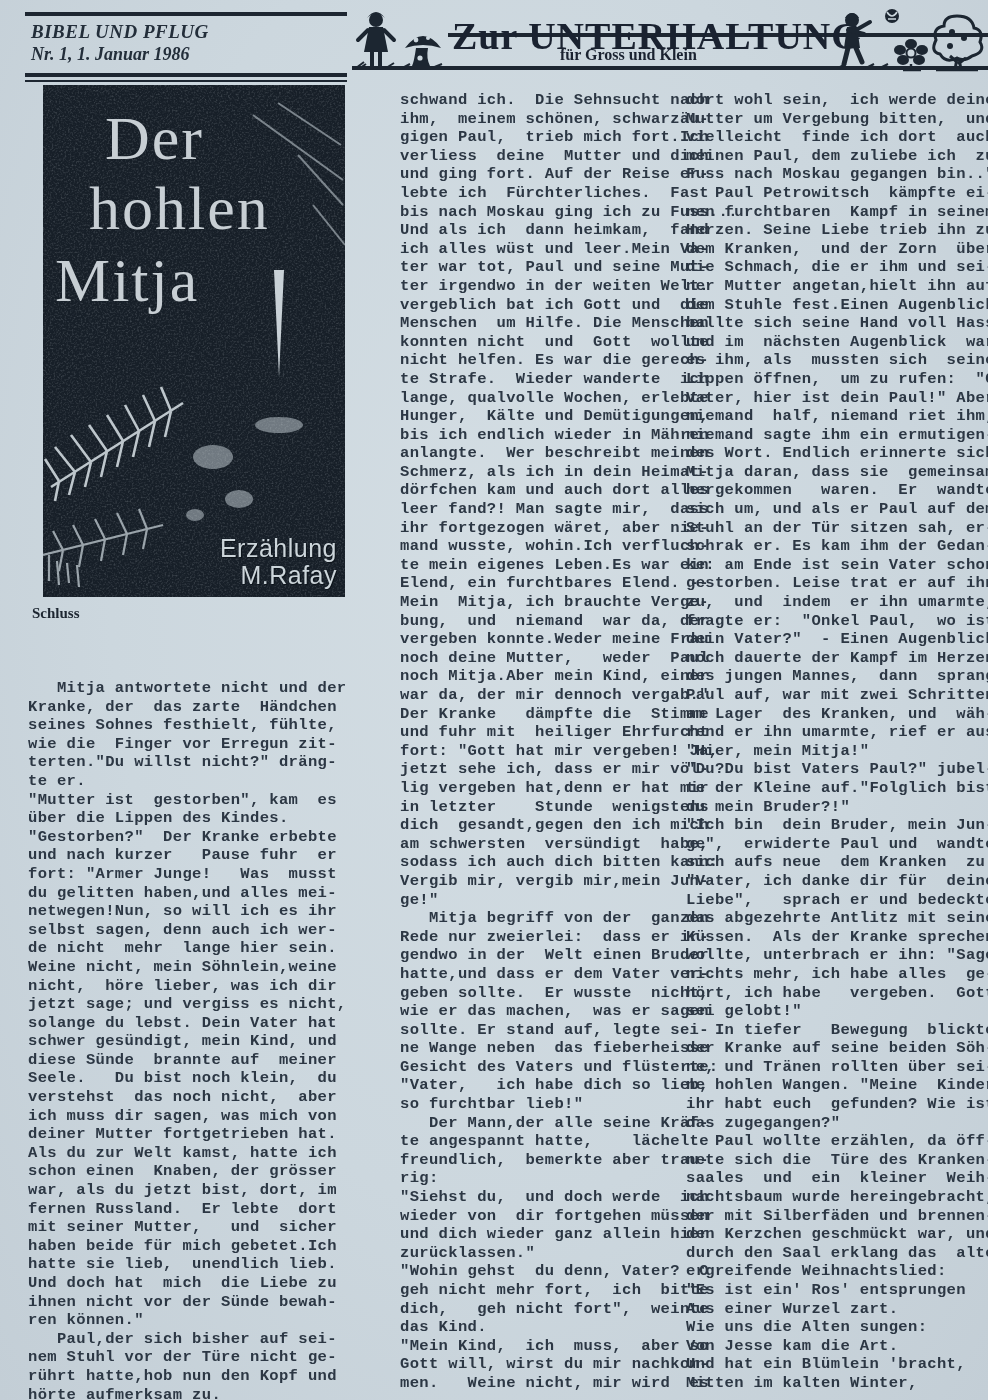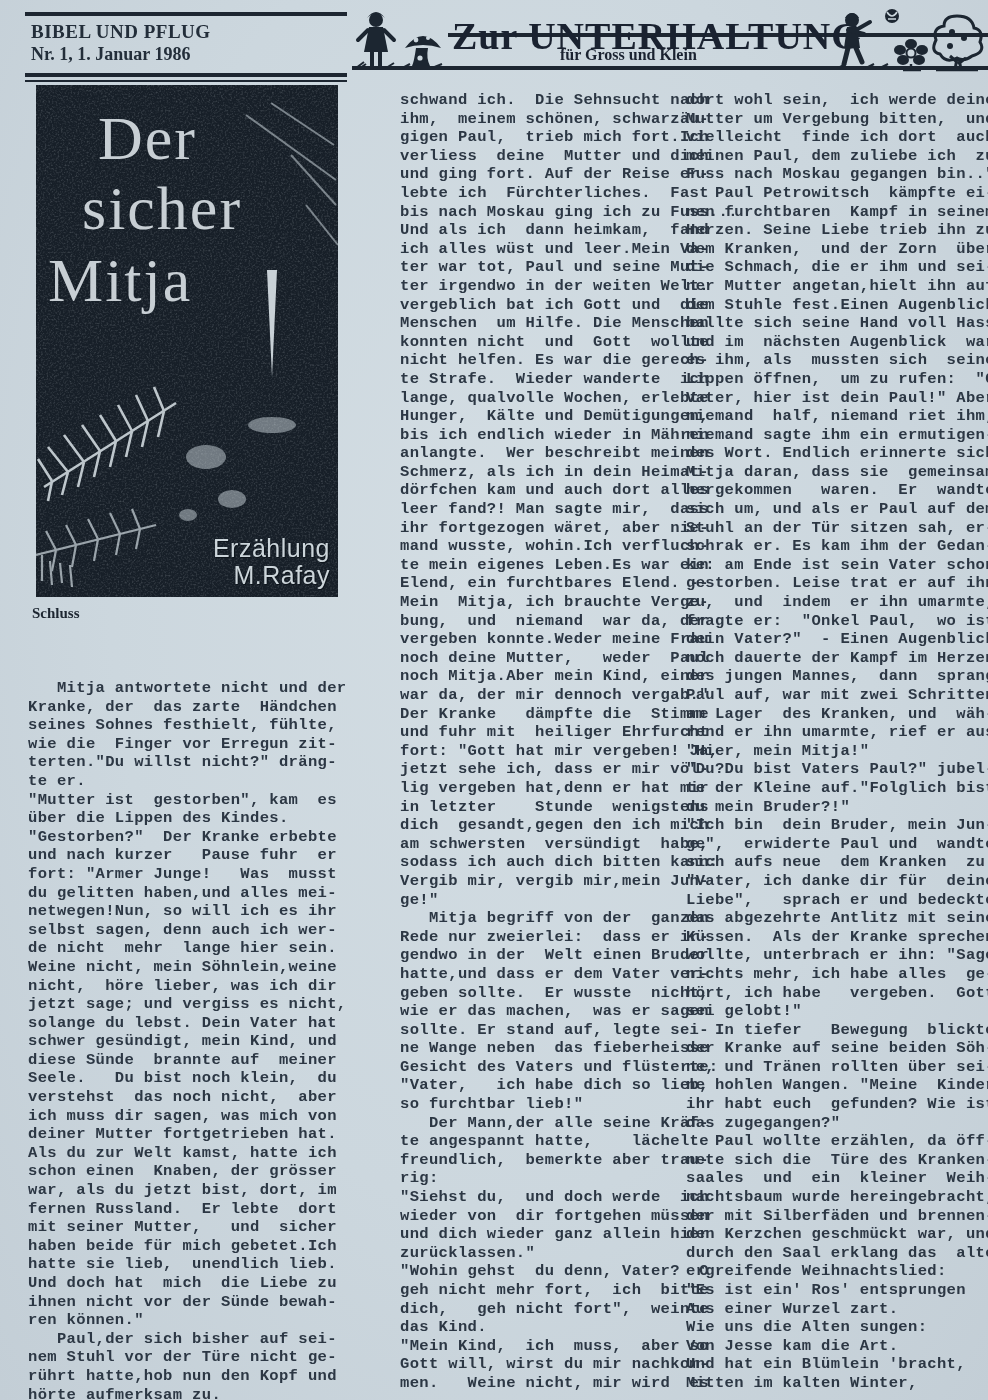--- a/index.html
+++ b/index.html
@@ -5,21 +5,21 @@
   html,body{margin:0;padding:0;}
   body{
     width:988px;height:1400px;position:relative;overflow:hidden;
     background:radial-gradient(ellipse at 50% 40%, #d3dde3 0%, #ccd7de 55%, #c3ced6 100%);
     font-family:"Liberation Serif", serif;
     color:#232e3a;
   }
   .abs{position:absolute;}
 
   
-  .left-header{left:25px;top:12px;width:322px;}
+  .left-header{left:25px;top:12px;width:322px;font-style:italic;}
   .rule{background:#1d2631;height:4px;}
   .rule.thin{height:2px;}
   .lh-text{padding:5px 2px 4px 6px;}
   .lh-pub{font-weight:bold;font-size:19px;letter-spacing:.5px;line-height:22px;}
   .lh-line{font-weight:bold;font-size:18px;line-height:22px;}
   .lh-bottom{margin-top:4px;}
   .lh-bottom .rule + .rule{margin-top:3px;}
 
   
   .masthead-rule-top{left:448px;top:33px;width:540px;height:4px;background:#1d2631;}
@@ -30,21 +30,21 @@
     font-family:"Liberation Serif", serif;white-space:nowrap;
   }
   .masthead-subtitle{
     left:560px;top:46px;width:170px;
     font-weight:bold;font-size:16px;color:#1a2230;white-space:nowrap;
   }
   .mast-icon svg{display:block;}
 
   
   .artwork{
-    left:36px;top:85px;width:302px;height:512px;background:#0f172a;
+    left:43px;top:85px;width:302px;height:512px;background:#0f172a;
     box-shadow:0 0 0 1px #2a323c inset;
   }
   .artwork svg{position:absolute;left:0;top:0;}
   .art-title{
     position:absolute;color:#d5dce1;opacity:.93;
     font-family:"Liberation Serif", serif;font-size:62px;letter-spacing:2px;
     line-height:1;text-shadow:0 0 3px rgba(23,31,40,.6);white-space:nowrap;
   }
   .art-title.t1{left:62px;top:22px;}
   .art-title.t2{left:46px;top:92px;}
@@ -184,21 +184,21 @@
     </g>
 
     <g fill="#c9d3d9" opacity="0.5">
       <ellipse cx="170" cy="372" rx="20" ry="12"></ellipse>
       <ellipse cx="196" cy="414" rx="14" ry="9"></ellipse>
       <ellipse cx="152" cy="430" rx="9" ry="6"></ellipse>
       <ellipse cx="236" cy="340" rx="24" ry="8"></ellipse>
     </g>
   </svg>
   <div class="art-title t1">Der</div>
-  <div class="art-title t2">sicher</div>
+  <div class="art-title t2">hohlen</div>
   <div class="art-title t3">Mitja</div>
   <div class="art-byline">
     <div>Erzählung</div>
     <div>M.Rafay</div>
   </div>
 </div>
 
 <div class="abs art-caption">Schluss</div>
 
 <div class="abs col col1">   Mitja antwortete nicht und der

